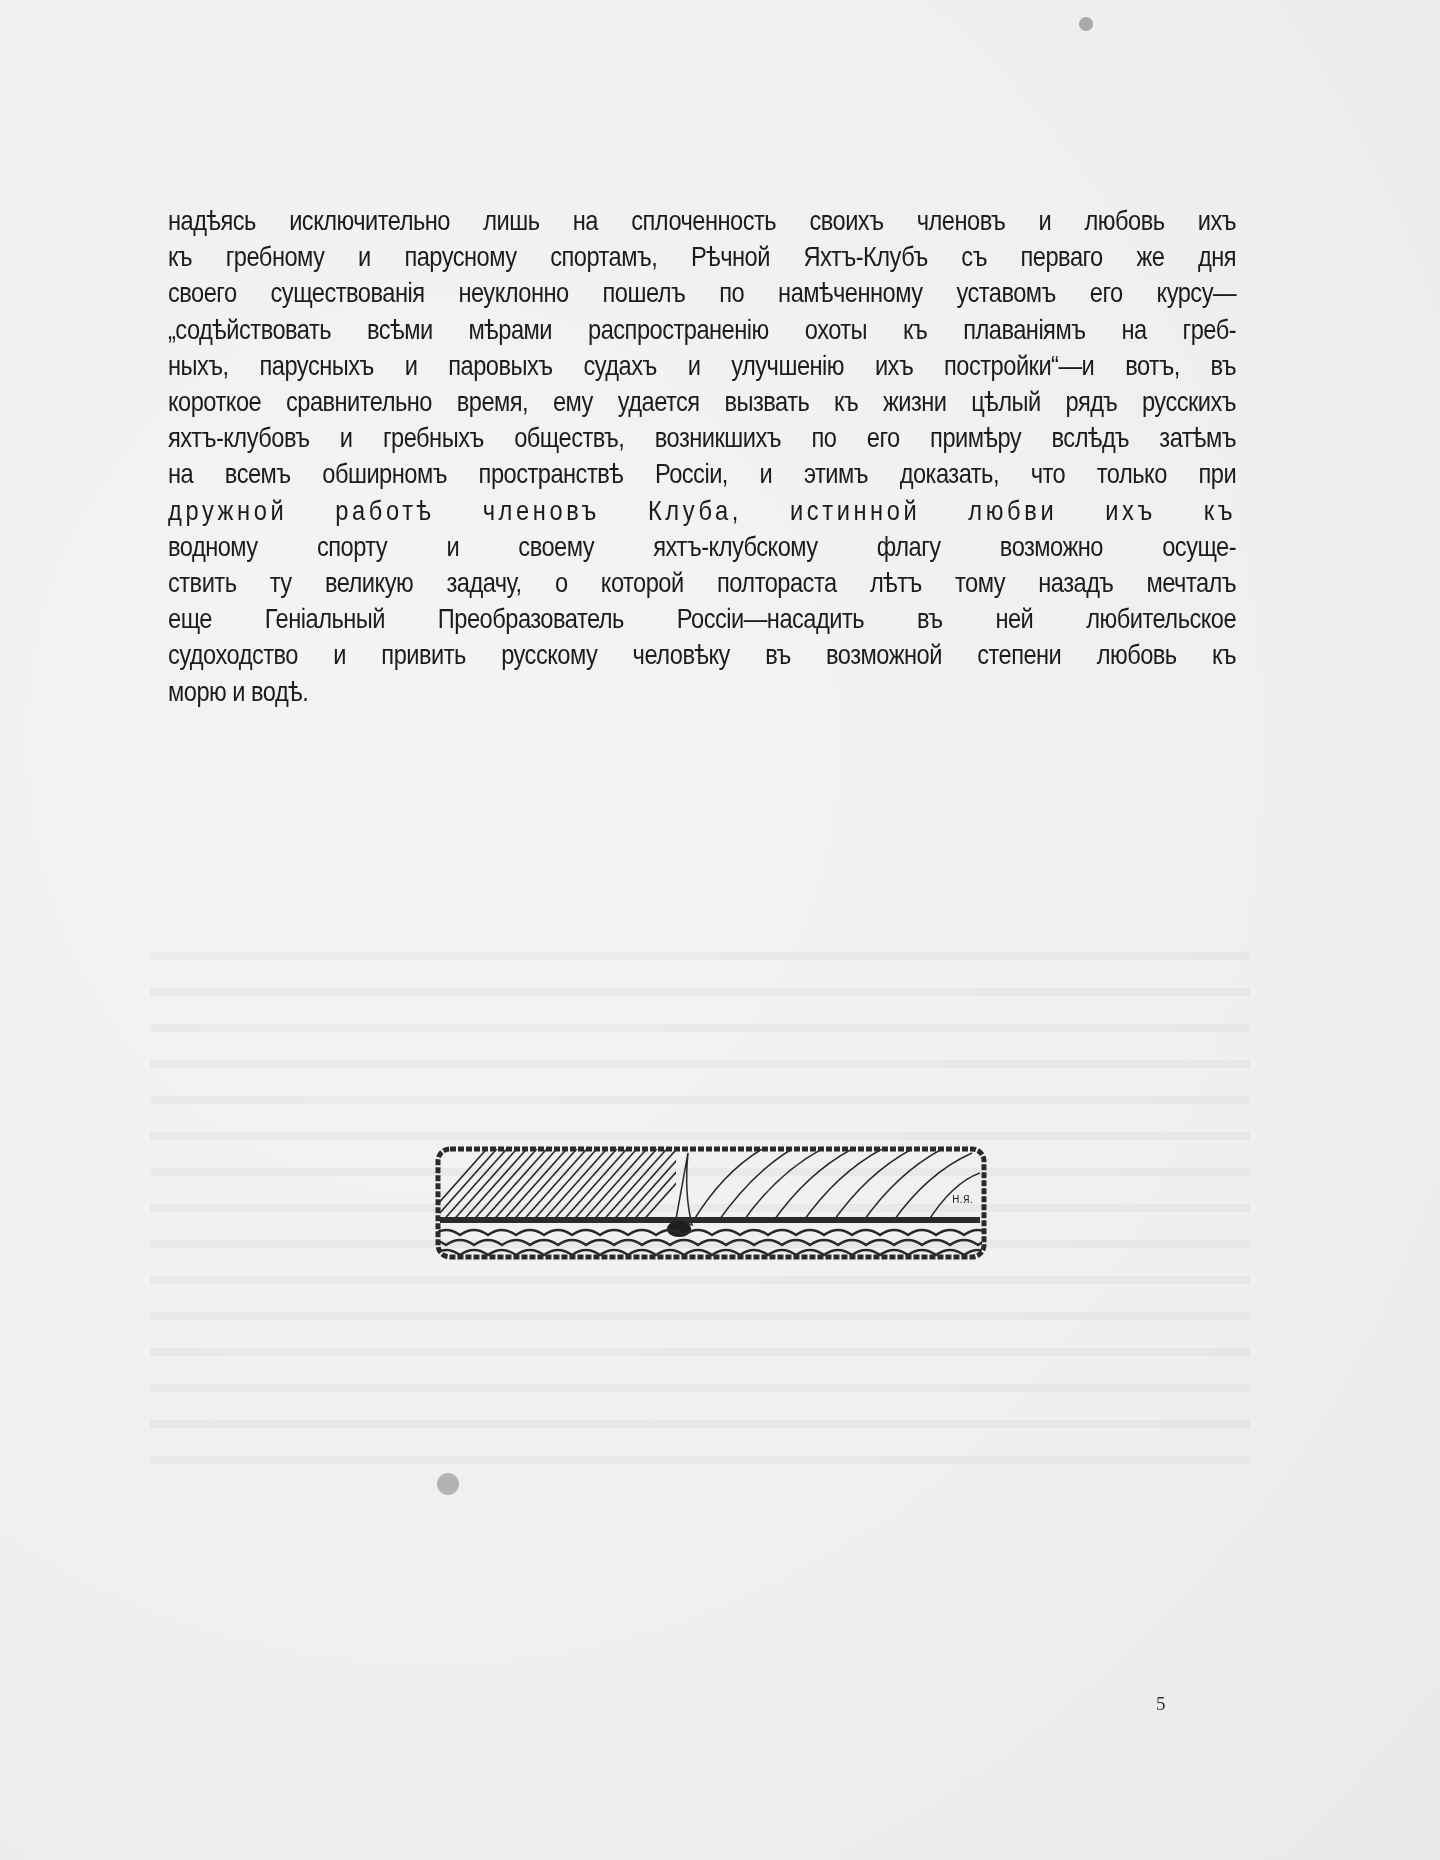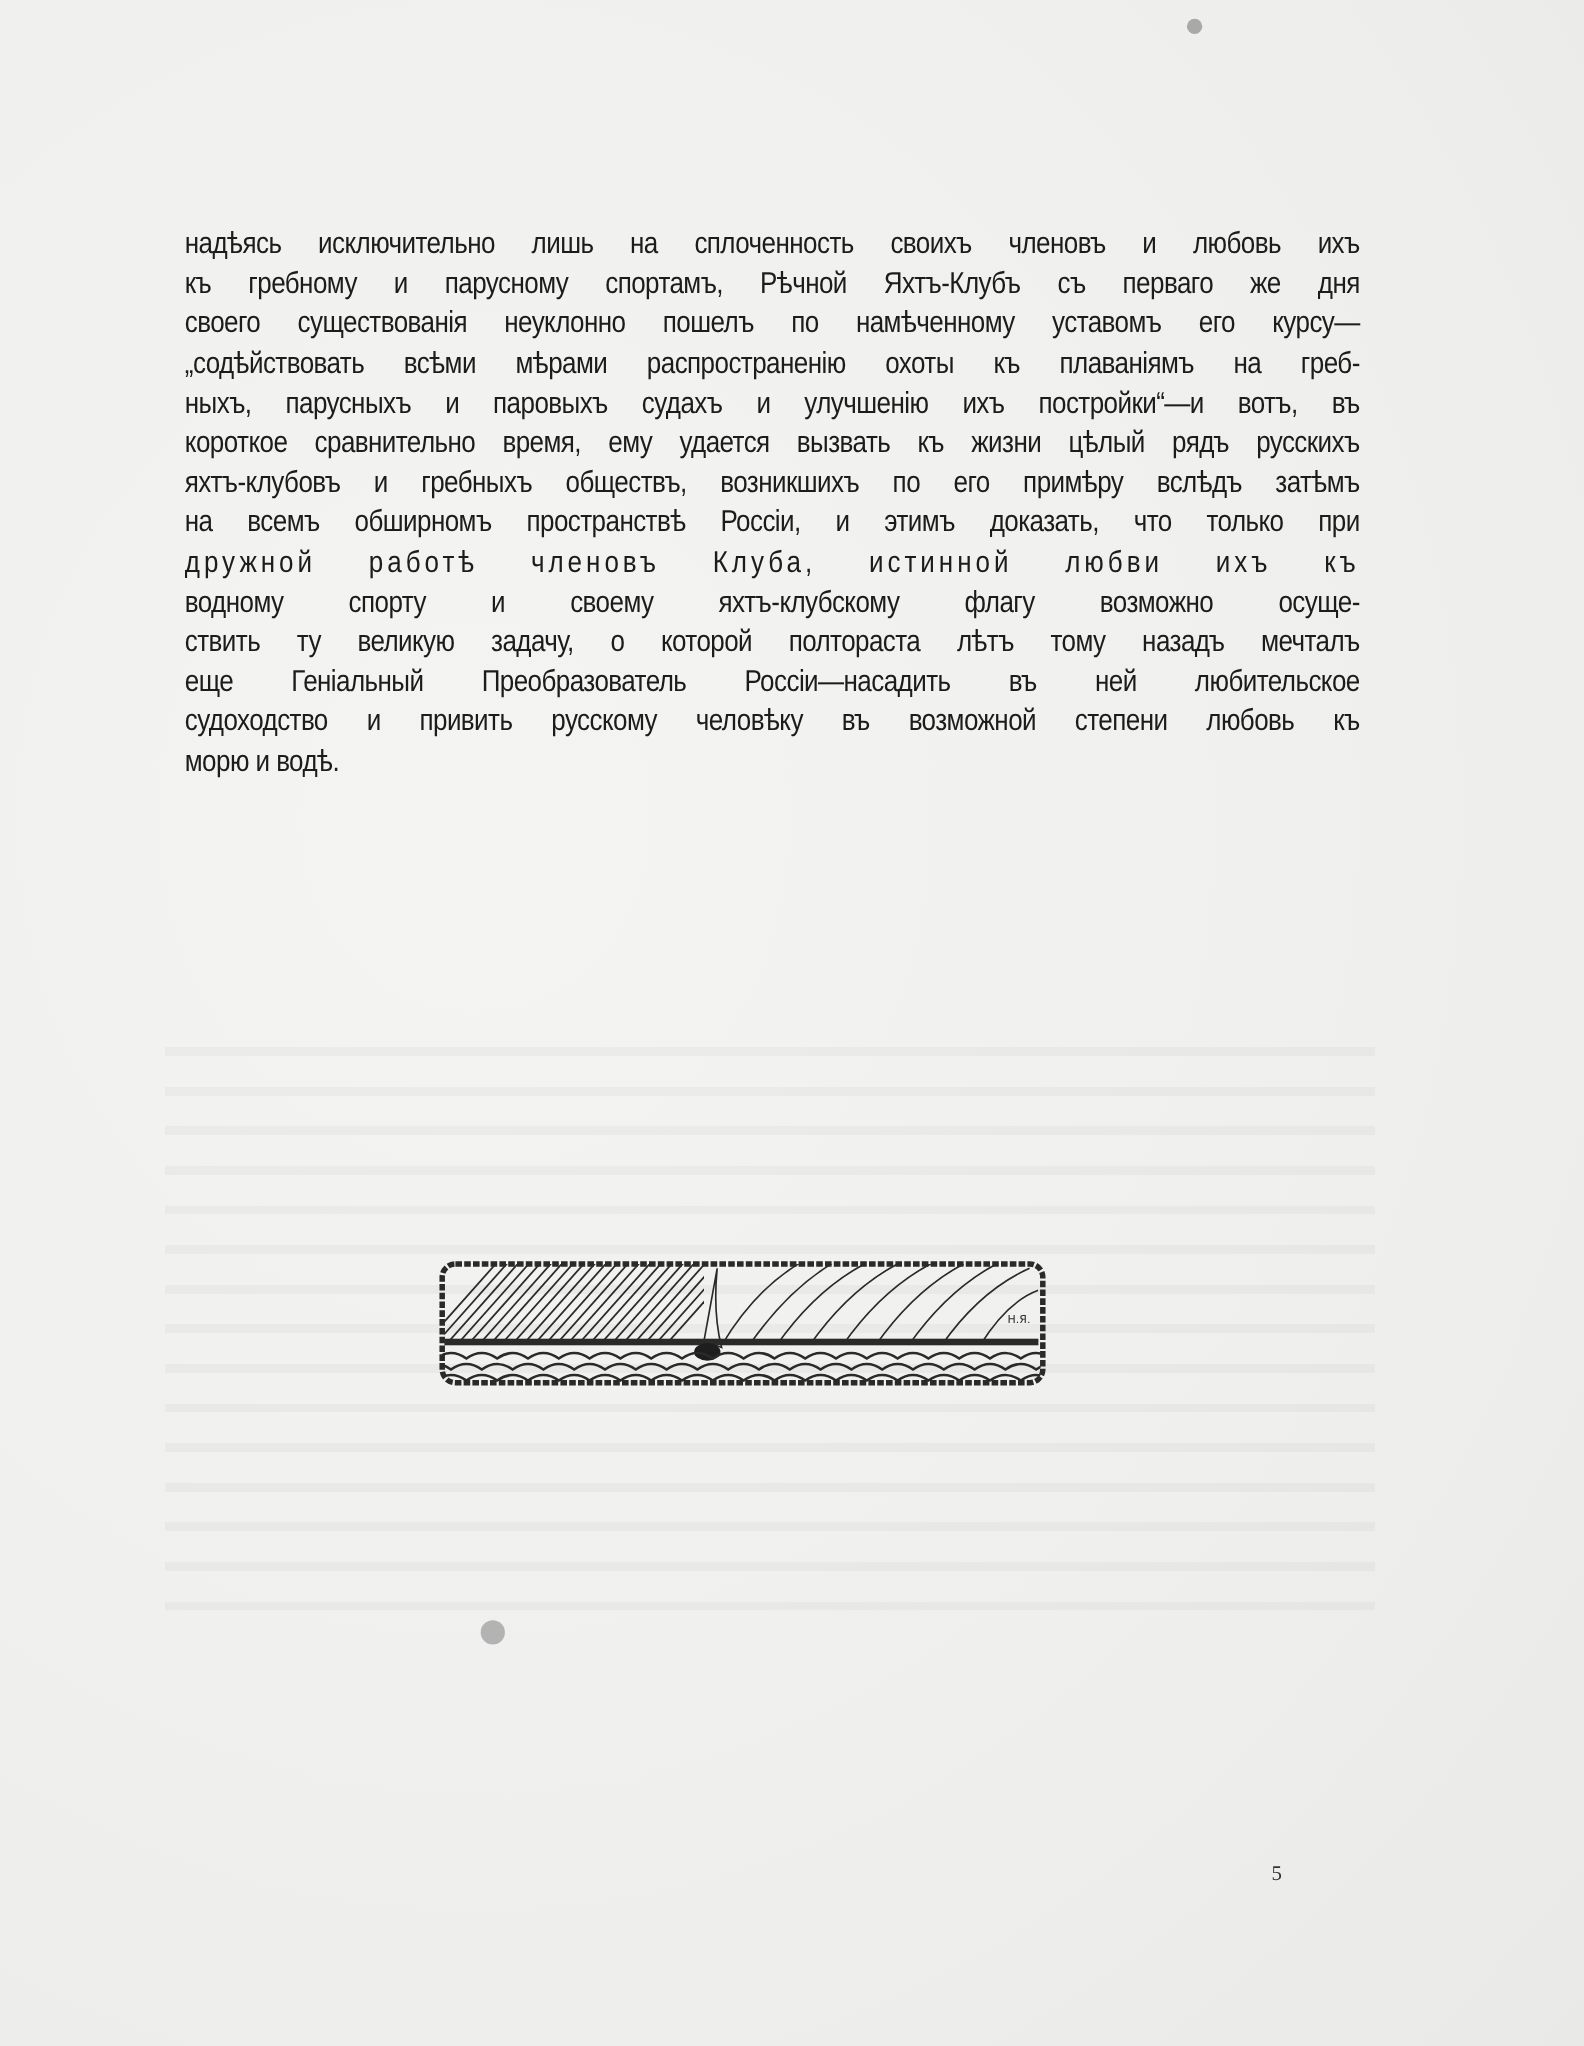--- a/index.html
+++ b/index.html
@@ -19,21 +19,21 @@
     transform:scaleX(0.86); transform-origin:left top;
   }
   .line {
     display:block; white-space:nowrap;
     text-align:justify; text-align-last:justify;
     width:1242px;
   }
   .line.last { text-align-last:left; }
   .line.spaced { letter-spacing:4.2px; word-spacing:4px; }
   .illustration {
-    position:absolute; left:396px; top:1143px; width:558px; height:118px;
+    position:absolute; left:432px; top:1143px; width:558px; height:118px;
   }
   .page-number {
     position:absolute; left:1156px; top:1693px;
     font-family:"Liberation Serif", serif; font-size:19px; color:#333;
   }
   .dot { position:absolute; border-radius:50%; background:#a9a9a9; }
   .showthrough {
     position:absolute; left:150px; top:930px; width:1100px; height:560px;
     opacity:0.05;
     background: repeating-linear-gradient(180deg, transparent 0 22px, #555 22px 30px, transparent 30px 36px);

